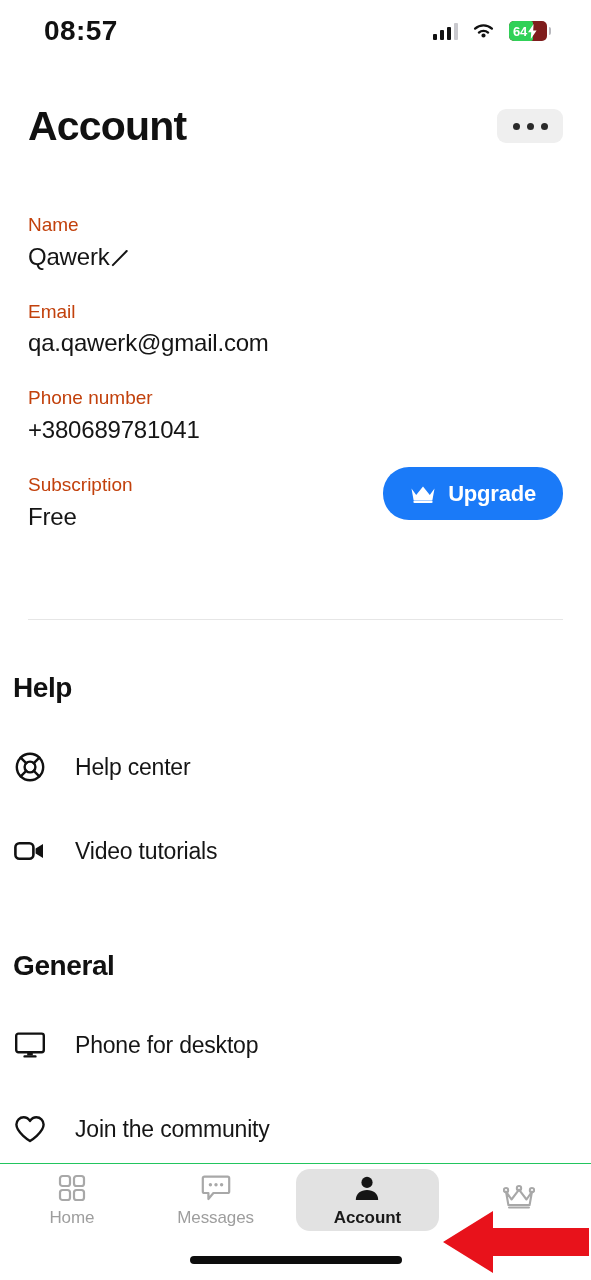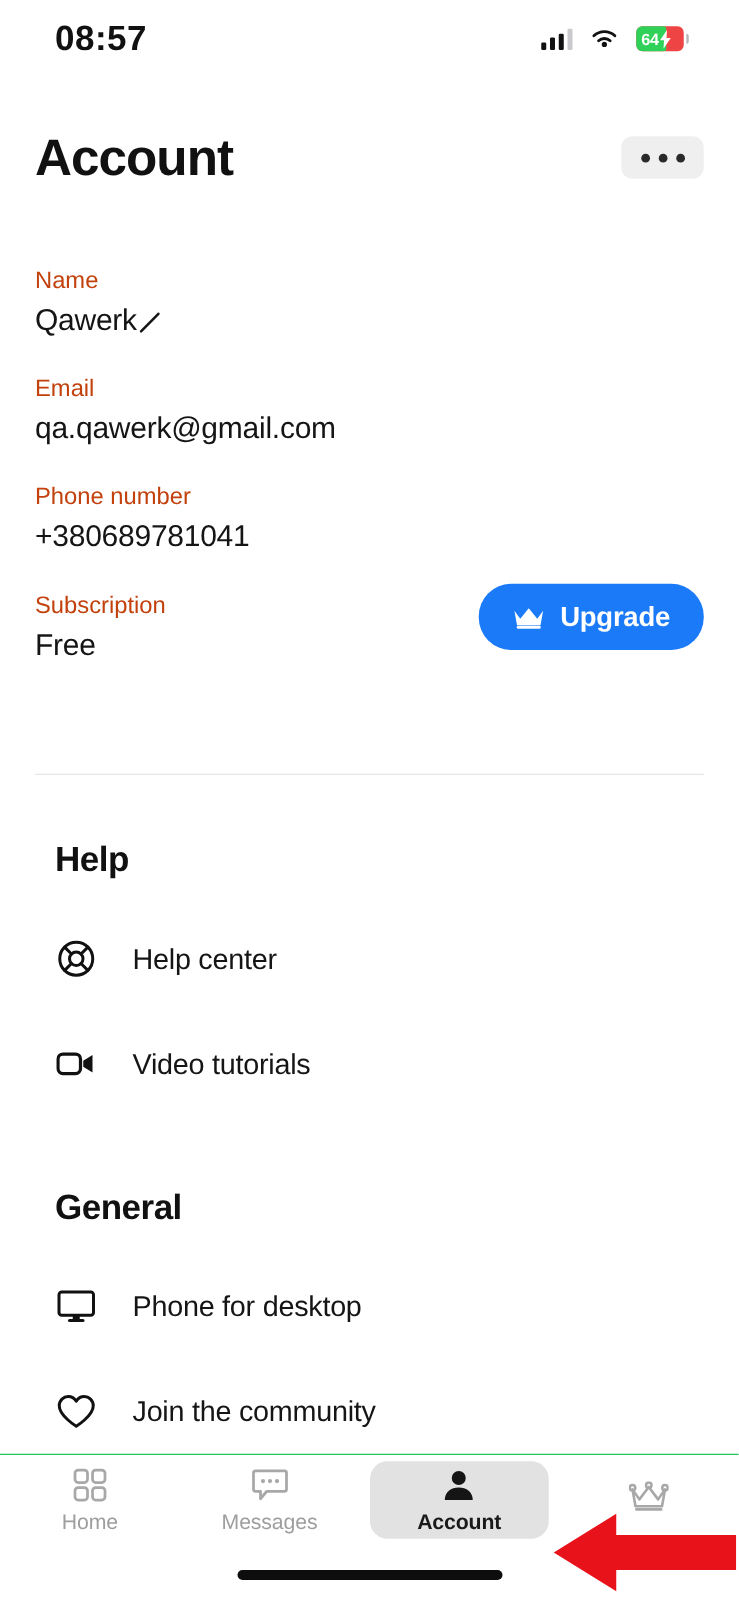--- a/index.html
+++ b/index.html
@@ -20,21 +20,21 @@
   .clock{ font-size:28px; font-weight:600; color:#111; letter-spacing:.4px; }
   .status-right{ display:flex; align-items:center; gap:13px; }
   .signal{ display:flex; align-items:flex-end; gap:2.5px; height:17px; }
   .signal i{ display:block; width:4.5px; background:#111; border-radius:1px; }
   .signal i:nth-child(1){ height:6px; }
   .signal i:nth-child(2){ height:9.5px; }
   .signal i:nth-child(3){ height:13px; }
   .signal i:nth-child(4){ height:17px; background:#c9c9ce; }
   .wifi{ width:25px; height:18px; }
   .battery{ position:relative; width:38px; height:20px; border-radius:5px;
-            background:#ef4444; display:flex; align-items:center; }
+            background:#7f1d1d; display:flex; align-items:center; }
   .battery .fill{ position:absolute; left:0; top:0; bottom:0; width:64%;
                   background:#30D158; border-radius:5px 2px 2px 5px; }
   .battery .num{ position:relative; z-index:2; font-size:13px; font-weight:700;
                  color:#fff; padding-left:4px; letter-spacing:-.3px;}
   .battery .bolt{ position:relative; z-index:2; margin-left:0px; }
   .battery .cap{ position:absolute; right:-4px; top:6px; width:2.5px; height:8px;
                  background:#b8b8bd; border-radius:0 2px 2px 0; }
 
   
   .header{ position:absolute; top:96px; left:0; width:591px; height:60px;
@@ -62,21 +62,21 @@
                 border-radius:26px; padding:0 27px; height:53px;
                 font-size:22px; font-weight:600; letter-spacing:-.2px;
                 margin-top:-18px;text-align:center;}
   .crown-icon{ width:26px; height:20px; }
 
   
   .divider{ position:absolute; top:619px; left:28px; width:535px; height:1px;
             background:#e6e6e6; }
 
   
-  .section{ position:absolute; left:44px; width:535px; }
+  .section{ position:absolute; left:13px; width:535px; }
   .section-title{ font-size:28px; font-weight:700; color:#111; letter-spacing:-.4px; }
   .row{ display:flex; align-items:center; gap:28px; height:54px; cursor:pointer; }
   .row-icon{ width:34px; height:34px; display:flex; align-items:center; justify-content:center; flex:0 0 34px;}
   .row-label{ font-size:23px; color:#151515; letter-spacing:-.2px; }
   #help-section{ top:672px; }
   #general-section{ top:950px; }
   .section-rows{ margin-top:36px; display:flex; flex-direction:column; gap:30px; }
 
   
   .tabbar{ position:absolute; left:0; bottom:0; width:591px; height:117px;

